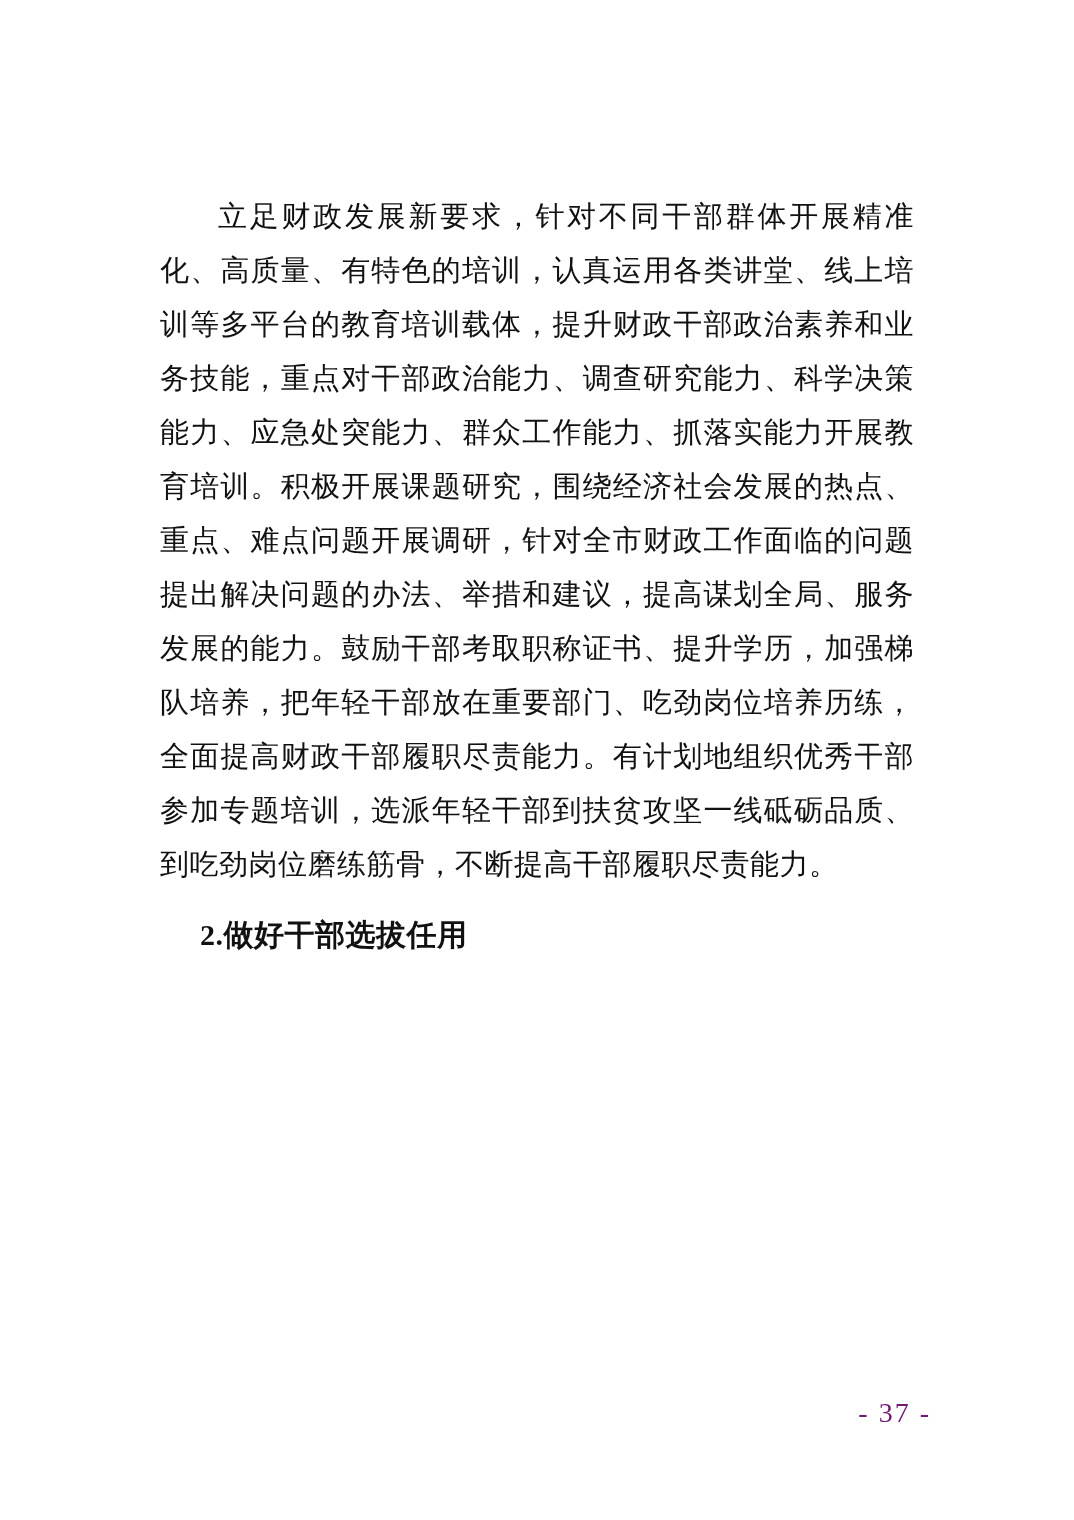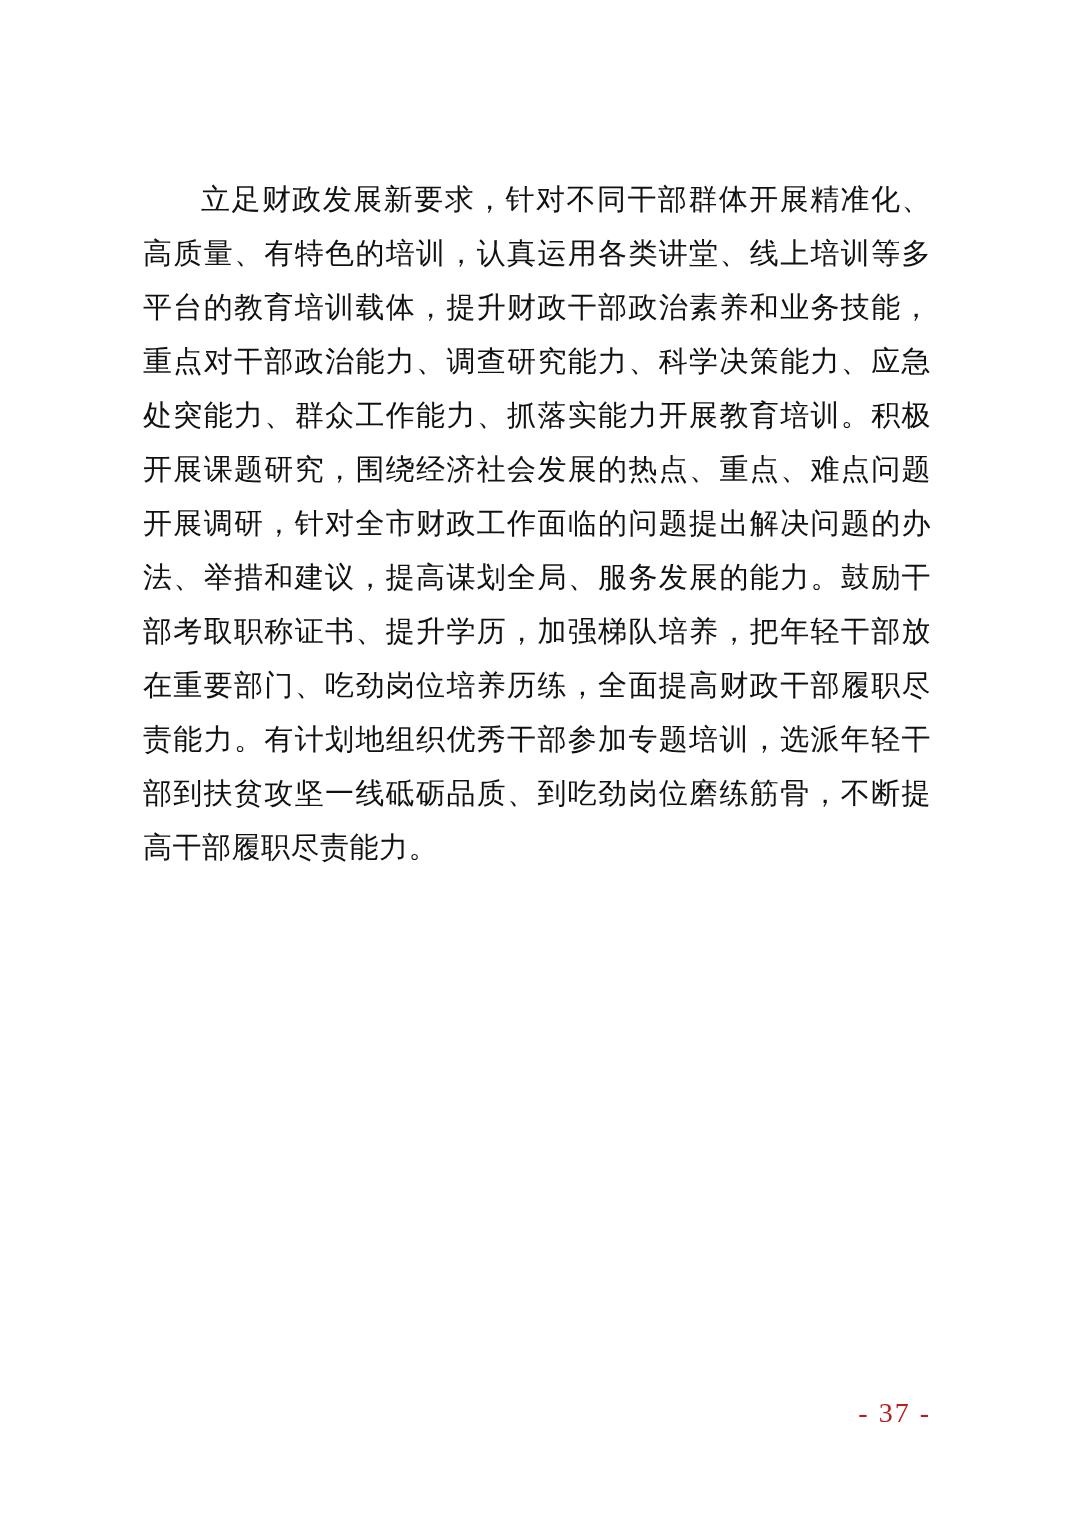--- a/index.html
+++ b/index.html
@@ -16,21 +16,21 @@
     font-family: "Liberation Serif", "DejaVu Serif", serif;
     color: #111111;
   }
   .content {
     position: absolute;
     left: 143px;
     top: 172px;
     width: 788px;
   }
   .body-para {
-    margin: 0;
+    margin: 17px;
     font-size: 29px;
     line-height: 54px;
     text-align: justify;
     text-justify: inter-character;
     text-indent: 58px;
     letter-spacing: 0.5px;
     font-weight: normal;
   }
   .section-heading {
     margin: 0;
@@ -40,25 +40,26 @@
     font-weight: bold;
     letter-spacing: 0.5px;
   }
   .page-number {
     position: absolute;
     top: 1398px;
     right: 143px;
     font-size: 28px;
     line-height: 30px;
     letter-spacing: 2px;
-    color: #b91c1c;
+    color: #701a75;
     white-space: pre;
   }
 </style>
 </head>
 <body>
 
 <div class="page">
   <div class="content">
     <p class="body-para">立足财政发展新要求，针对不同干部群体开展精准化、高质量、有特色的培训，认真运用各类讲堂、线上培训等多平台的教育培训载体，提升财政干部政治素养和业务技能，重点对干部政治能力、调查研究能力、科学决策能力、应急处突能力、群众工作能力、抓落实能力开展教育培训。积极开展课题研究，围绕经济社会发展的热点、重点、难点问题开展调研，针对全市财政工作面临的问题提出解决问题的办法、举措和建议，提高谋划全局、服务发展的能力。鼓励干部考取职称证书、提升学历，加强梯队培养，把年轻干部放在重要部门、吃劲岗位培养历练，全面提高财政干部履职尽责能力。有计划地组织优秀干部参加专题培训，选派年轻干部到扶贫攻坚一线砥砺品质、到吃劲岗位磨练筋骨，不断提高干部履职尽责能力。</p>
+    <h3 class="section-heading">2.做好干部选拔任用</h3>
   </div>
   <div class="page-number">- 37 -</div>
 </div>
 
 </body></html>

